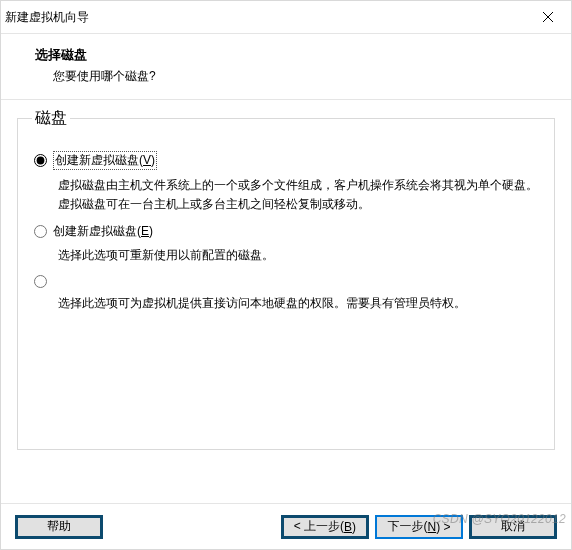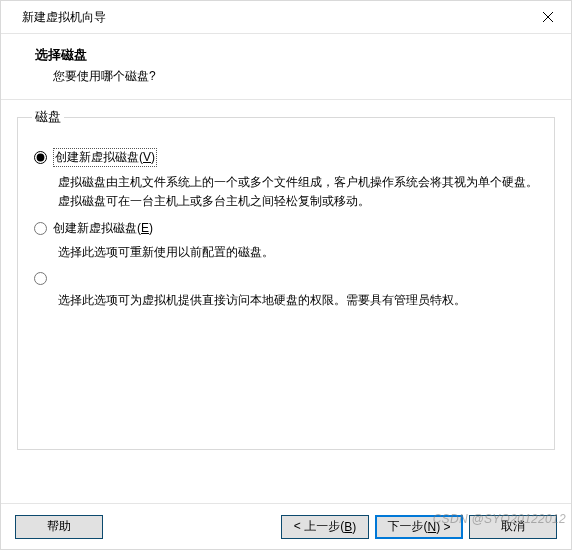--- a/index.html
+++ b/index.html
@@ -11,21 +11,21 @@
     background: #ffffff;
     color: #000000;
     overflow: hidden;
   }
   .window { width: 572px; height: 550px; display: flex; flex-direction: column; border: 1px solid #d9d9d9; }
 
   
   .titlebar {
     height: 32px;
     display: flex; align-items: center;
-    padding: 0 0 0 21px;
+    padding: 0 0 0 4px;
     background: #ffffff;
   }
   .titlebar .title { flex: 1; font-size: 12px; color: #000; }
   .titlebar .close {
     width: 46px; height: 32px;
     display: flex; align-items: center; justify-content: center;
     cursor: pointer;
   }
   .titlebar .close svg { width: 10px; height: 10px; }
   .hr { height: 1px; background: #e5e5e5; }
@@ -44,21 +44,21 @@
     padding: 8px 16px 0 16px;
   }
   fieldset.group {
     border: 1px solid #d9d9d9;
     margin: 0;
     padding: 12px 14px 28px 14px;
     height: 342px;
   }
   fieldset.group legend {
     padding: 0 3px;
-    font-size: 13px;
+    font-size: 16px;
     color: #000;
     margin-top: 48px;
   }
   .option { margin: 8px 0 0 0; }
   .option-row {
     display: flex; align-items: center;
     cursor: pointer;
     padding: 2px 0;
   }
   .option-row input[type=radio] {
@@ -86,21 +86,21 @@
     padding: 0 14px;
     gap: 6px;
     border-top: 1px solid #e5e5e5;
   }
   .footer .spacer { flex: 1; }
   .btn {
     min-width: 88px;
     height: 24px;
     padding: 0 10px;
     background: #e1e1e1;
-    border: 1px solid #0c4a6e;
+    border: 3px solid #0c4a6e;
     font-size: 12px;
     color: #000;
     display: inline-flex; align-items: center; justify-content: center;
     cursor: pointer;
   }
   .btn.default {
     border: 1px solid #0078d7;
     box-shadow: inset 0 0 0 1px #0078d7;
   }
 

